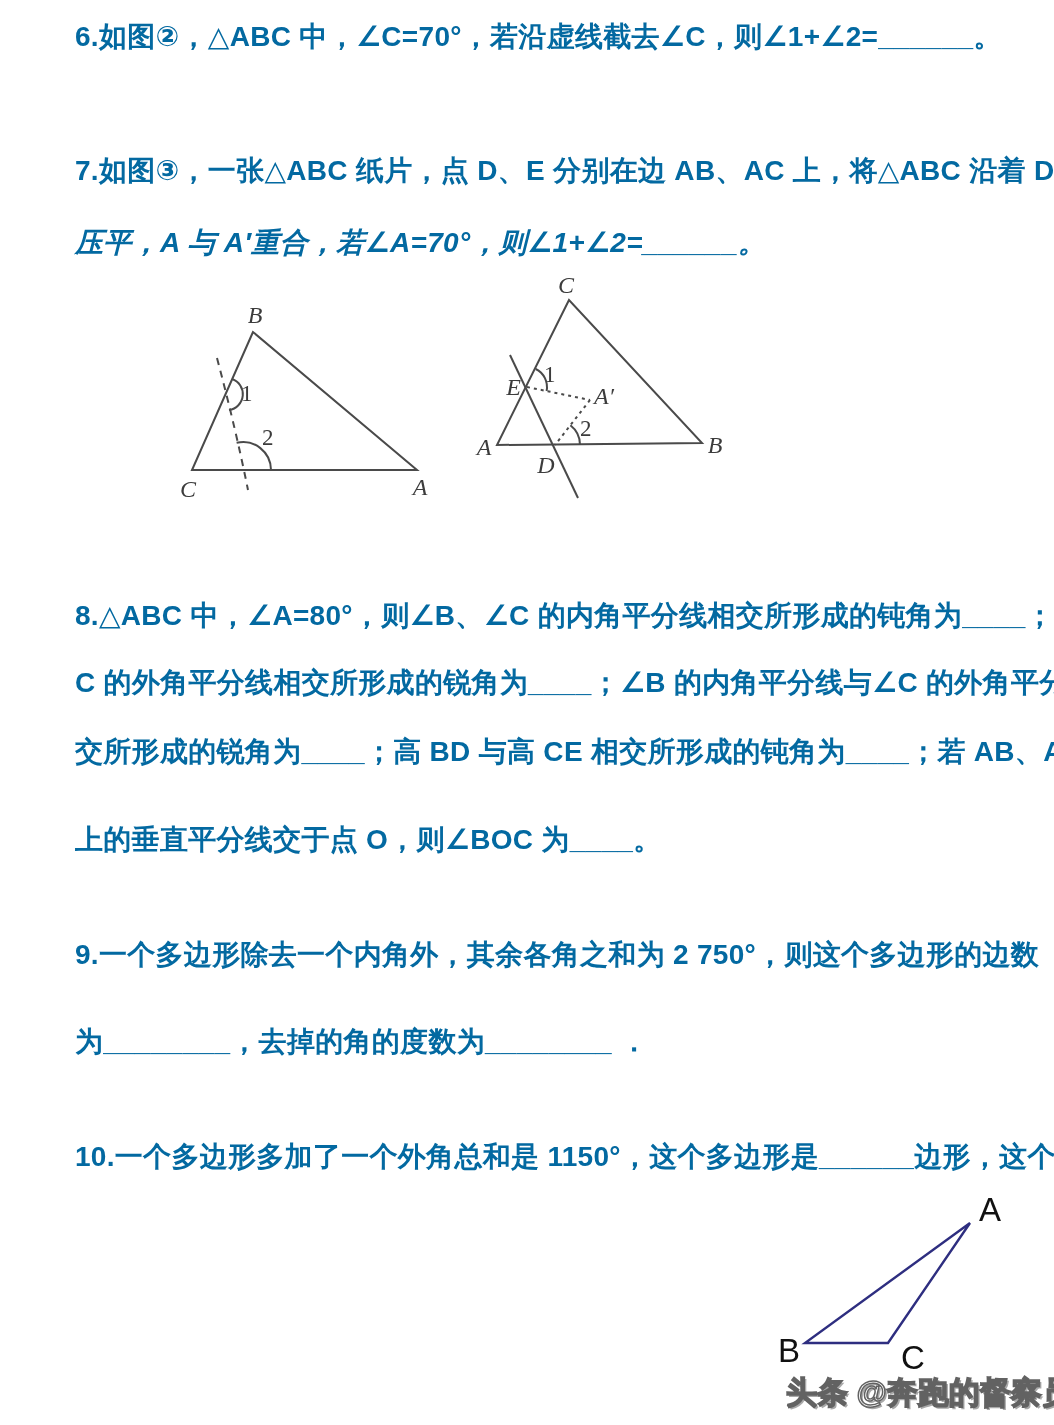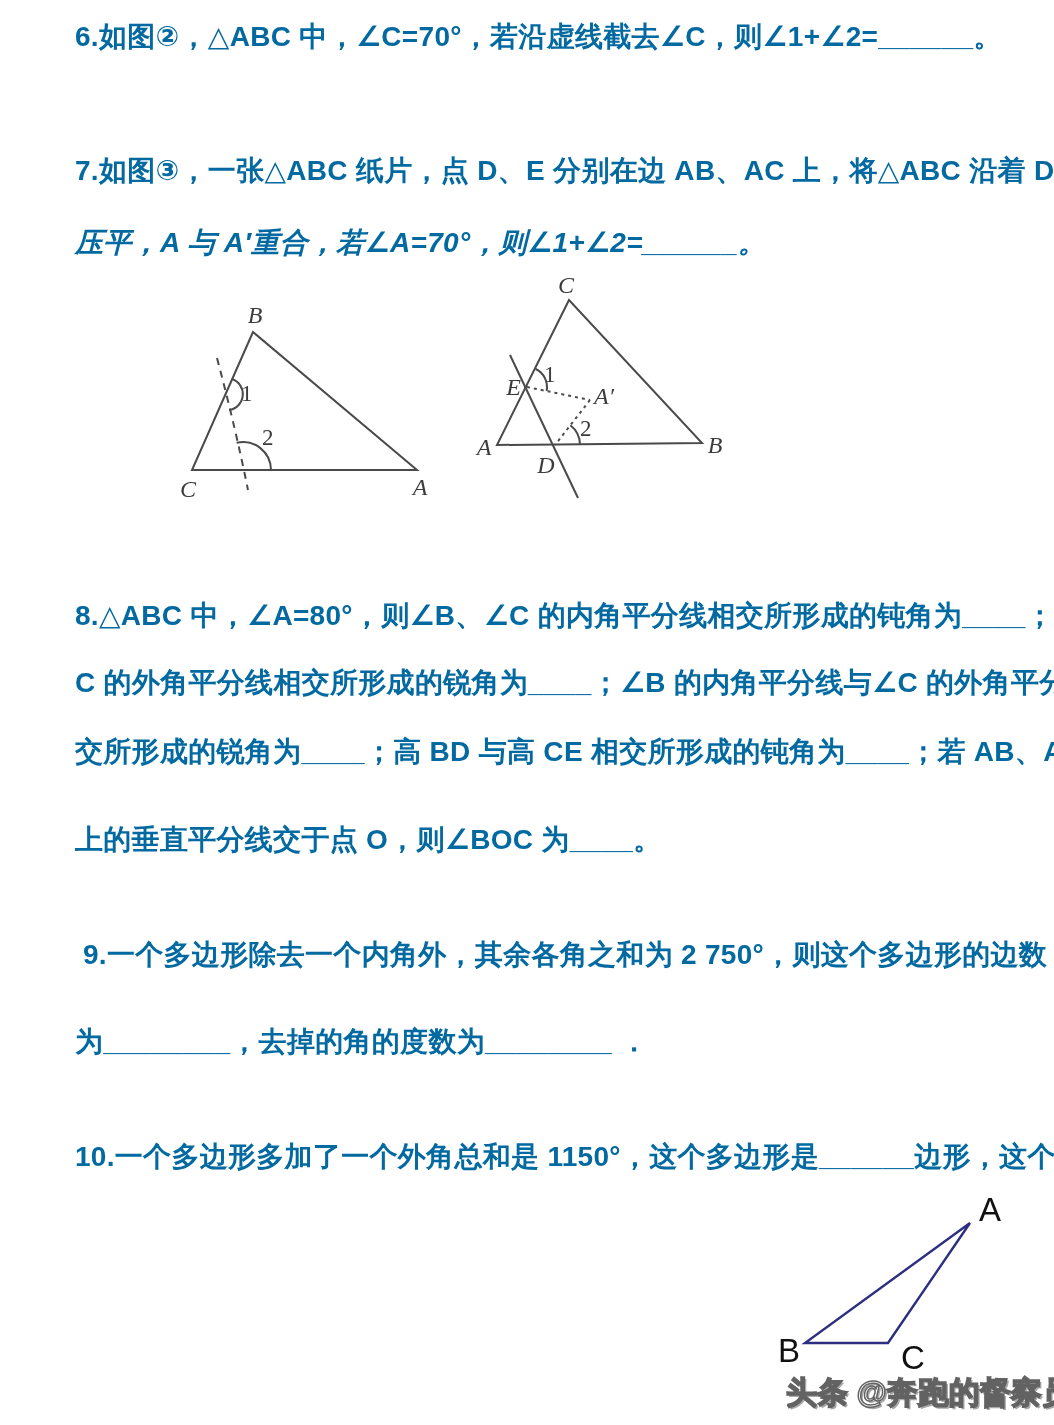--- a/index.html
+++ b/index.html
@@ -87,21 +87,21 @@
     <text class="fig-label" x="126" y="132">A′</text>
     <text class="fig-num" x="76" y="110">1</text>
     <text class="fig-num" x="112" y="164">2</text>
   </svg>
 
   <div class="tline" style="top:597px;">8.△ABC 中，∠A=80°，则∠B、∠C 的内角平分线相交所形成的钝角为____；∠B、∠</div>
   <div class="tline" style="top:664px;">C 的外角平分线相交所形成的锐角为____；∠B 的内角平分线与∠C 的外角平分线相</div>
   <div class="tline" style="top:733px;">交所形成的锐角为____；高 BD 与高 CE 相交所形成的钝角为____；若 AB、AC 边</div>
   <div class="tline" style="top:801px;margin-top:20px;">上的垂直平分线交于点 O，则∠BOC 为____。</div>
 
-  <div class="tline" style="top:936px;margin-left:8px;">9.一个多边形除去一个内角外，其余各角之和为 2 750°，则这个多边形的边数</div>
+  <div class="tline" style="top:936px;">9.一个多边形除去一个内角外，其余各角之和为 2 750°，则这个多边形的边数</div>
   <div class="tline" style="top:1023px;">为________，去掉的角的度数为________ ．</div>
 
   <div class="tline" style="top:1138px;">10.一个多边形多加了一个外角总和是 1150°，这个多边形是______边形，这个外角</div>
 
 
   <svg class="fig" style="left:778px;top:1188px;" width="240" height="185" viewBox="0 0 240 185">
     <polygon points="192,35 27,155 110,155" fill="none" stroke="#2e2e80" stroke-width="2.4"></polygon>
     <text class="blue-label" x="212" y="33" text-anchor="middle">A</text>
     <text class="blue-label" x="11" y="174" text-anchor="middle">B</text>
     <text class="blue-label" x="135" y="181" text-anchor="middle">C</text>

